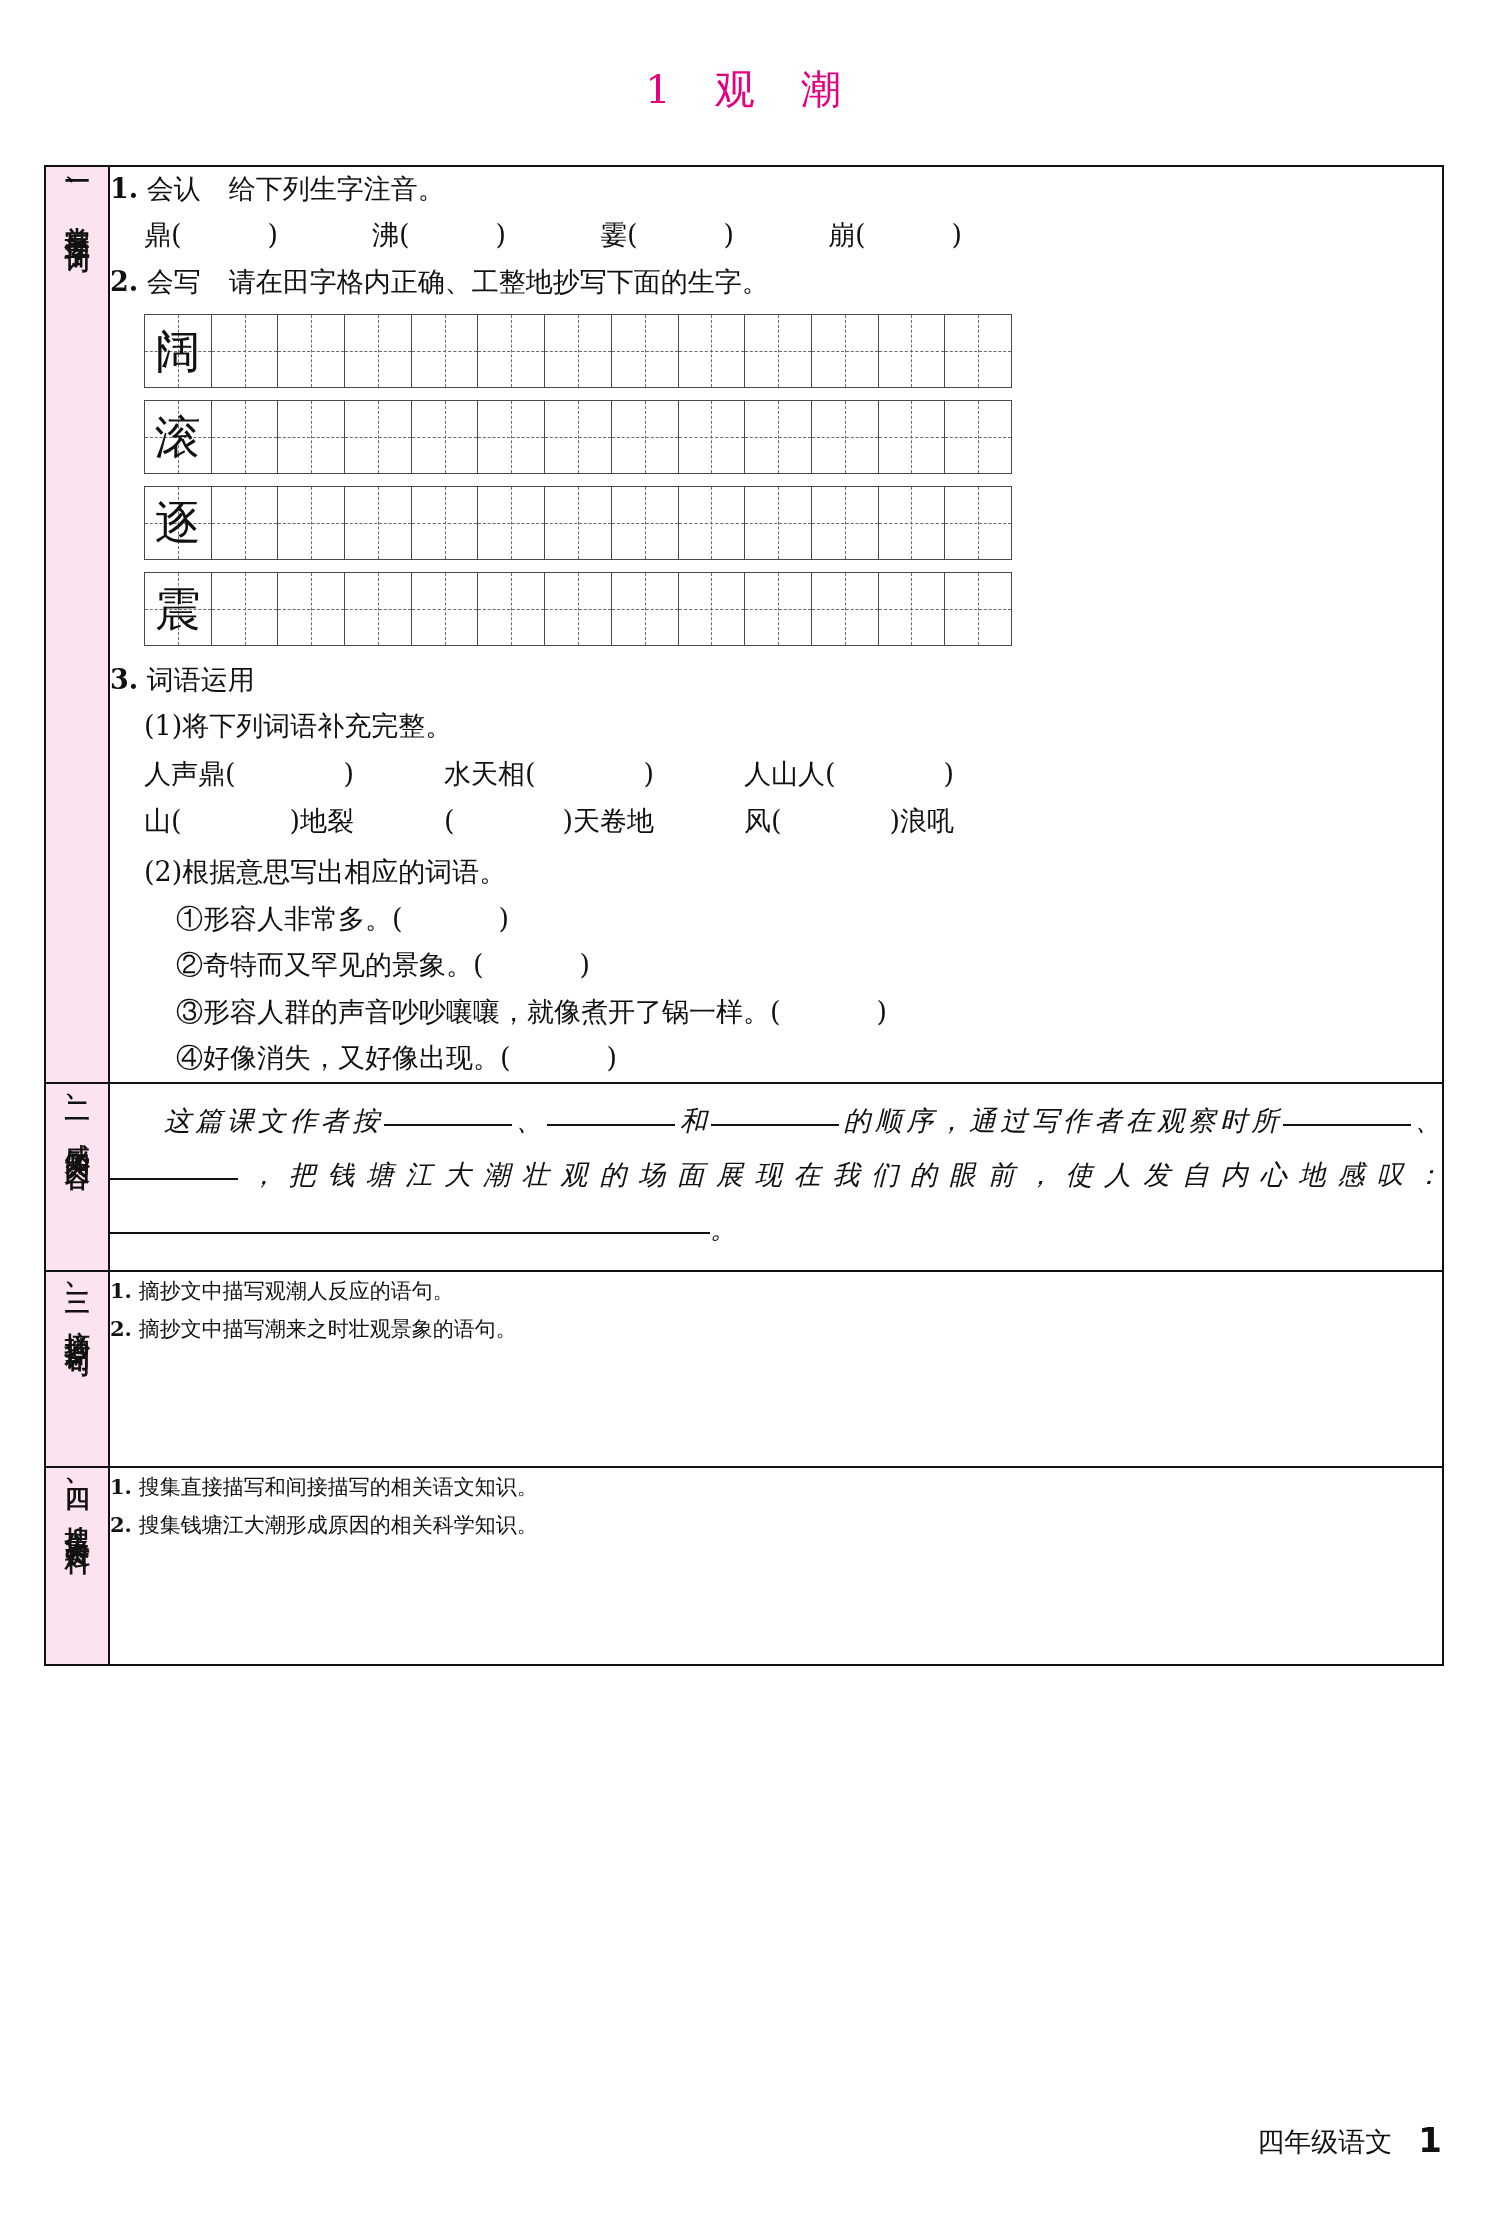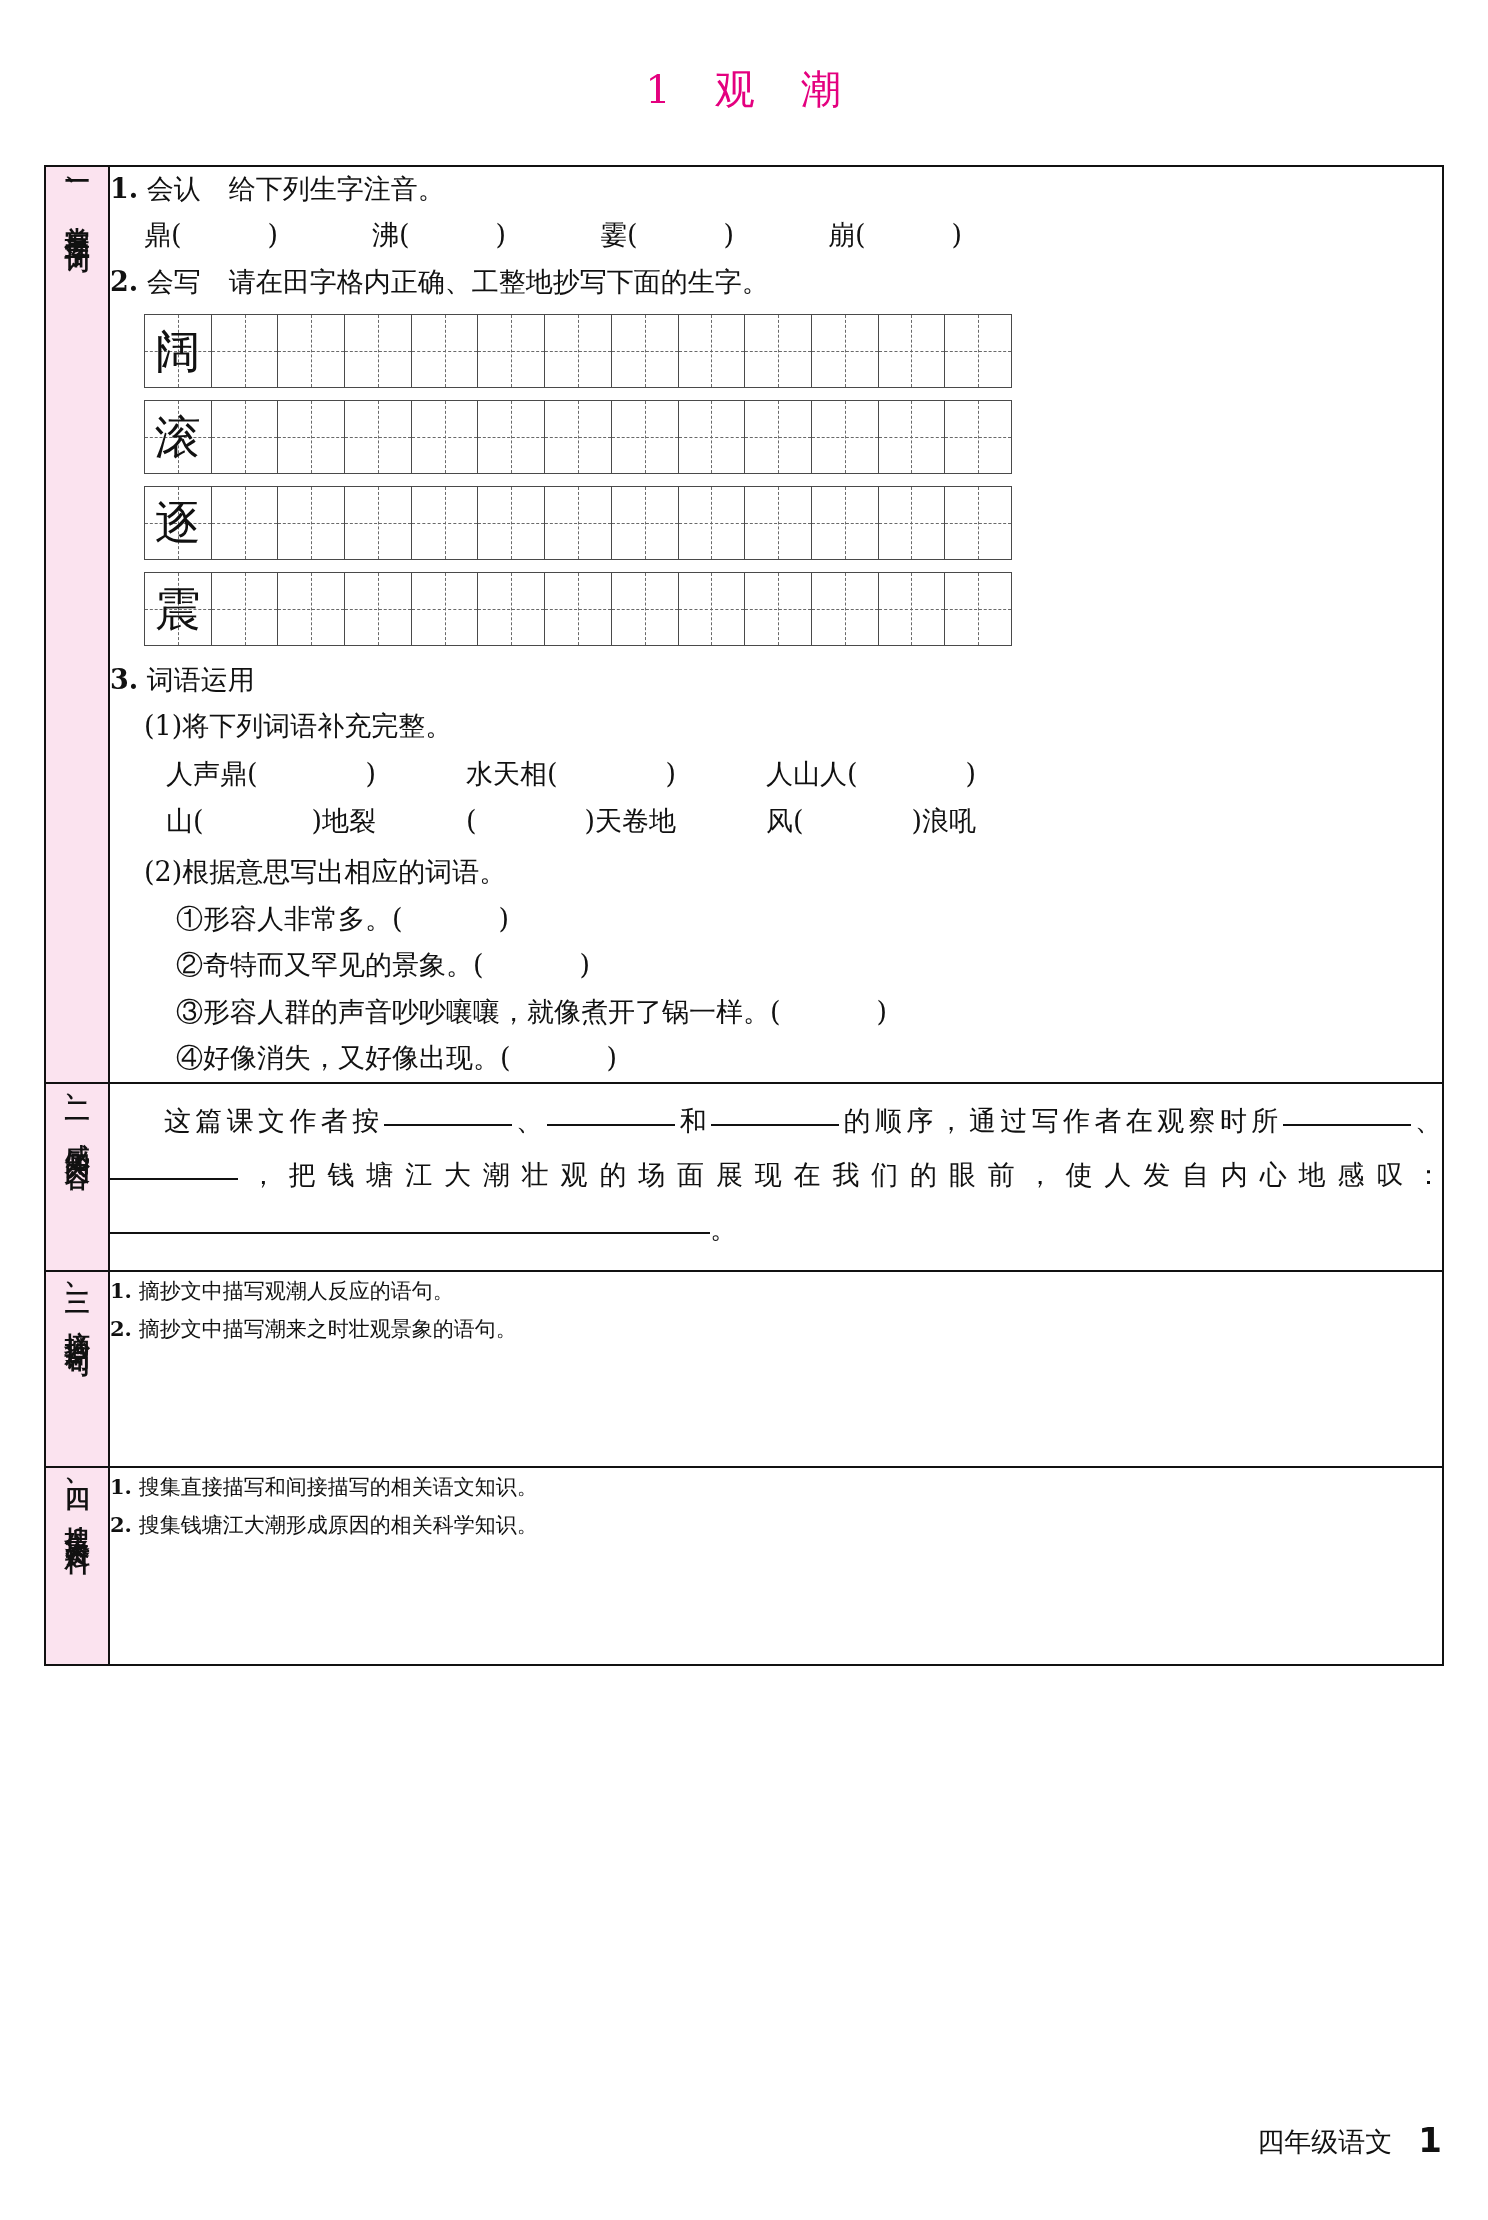--- a/index.html
+++ b/index.html
@@ -92,21 +92,21 @@
     font-weight: 700;
     font-family: "DejaVu Serif", "Liberation Serif", serif;
   }
   .gap-s { display: inline-block; width: 28px; }
   .indent1 { padding-left: 34px; }
 
   
   .cols4 { display: flex; padding-left: 34px; }
   .cols4 > div { width: 228px; font-size: 27px; line-height: 1.62; }
 
-  .cols3 { display: flex; padding-left: 56px; }
+  .cols3 { display: flex; padding-left: 34px; }
   .cols3 > div { width: 300px; font-size: 27px; line-height: 1.75; }
 
   
   .grid-wrap { padding-left: 34px; margin: 10px 0 4px 0; }
   .tzg {
     border-collapse: collapse;
     table-layout: fixed;
     width: 854px;
     margin-bottom: 12px;
   }
@@ -175,21 +175,21 @@
     display: flex;
     align-items: flex-end;
     gap: 26px;
     font-family: "DejaVu Sans", "Liberation Sans", sans-serif;
   }
   .footer .pg { font-size: 34px; font-weight: 700; }
 
   .blk-row { font-size: 21px; line-height: 1.78; margin: 0; }
   .blk-row .lead { font-weight: 700; }
   .sec-pad { padding: 16px 18px 18px 20px; }
-  .tall-a { height: 186px; }
+  .tall-a { height: 186px; font-style: italic; }
   .tall-b { height: 194px; }
   .tall-c { height: 196px; }
 </style>
 </head>
 <body>
 
 <div class="page">
 
 
   <div class="lesson-title">

